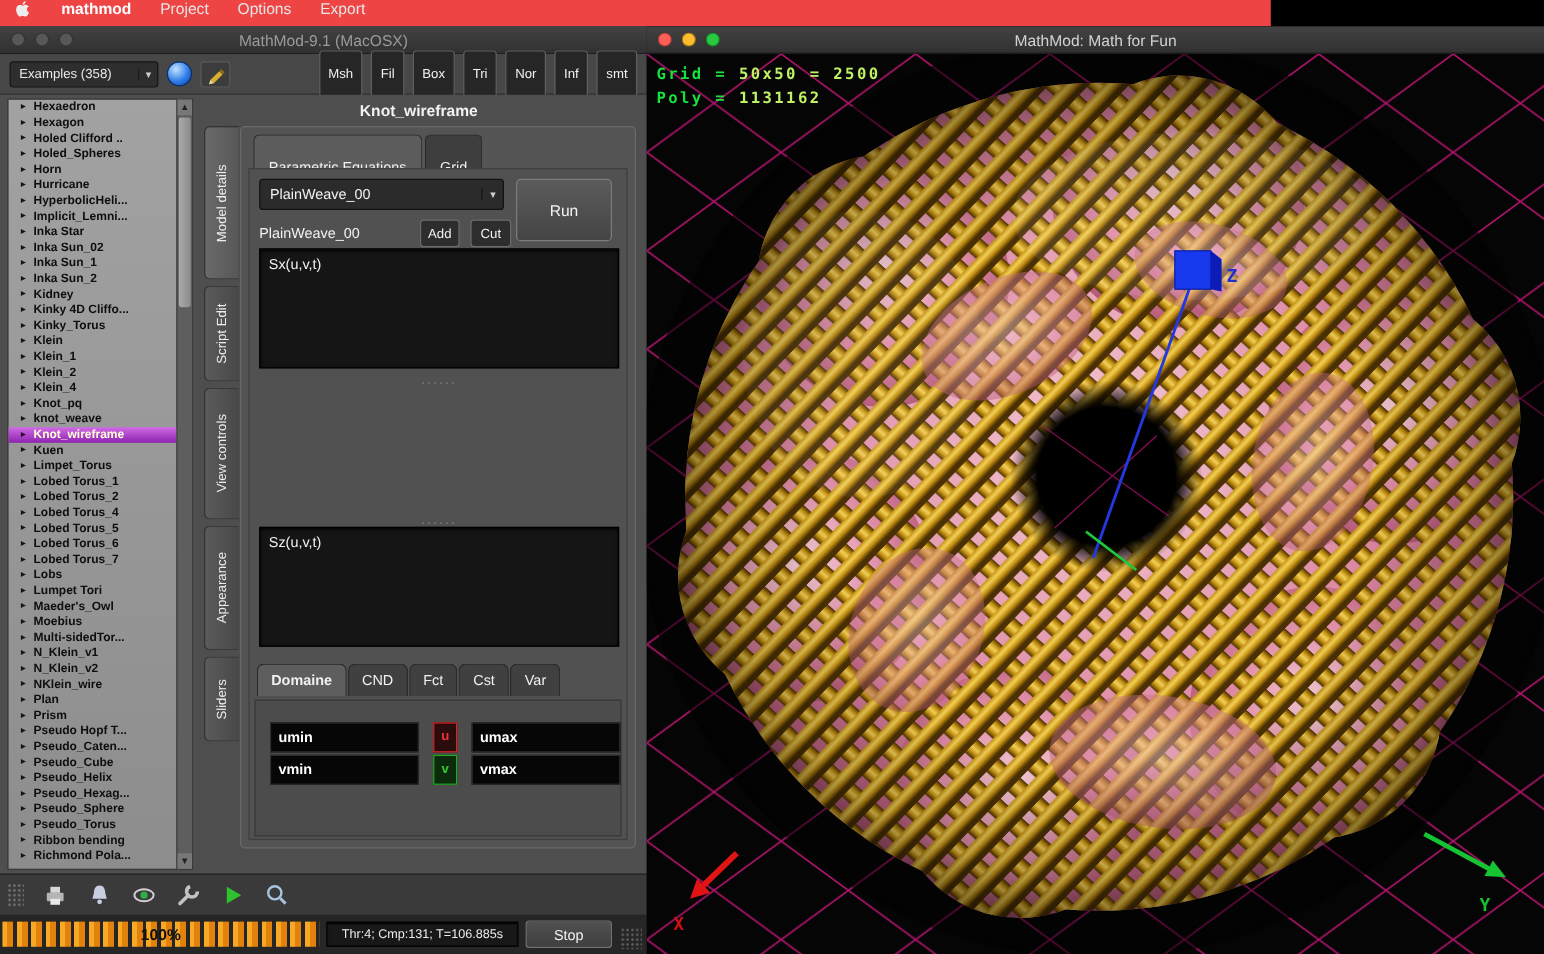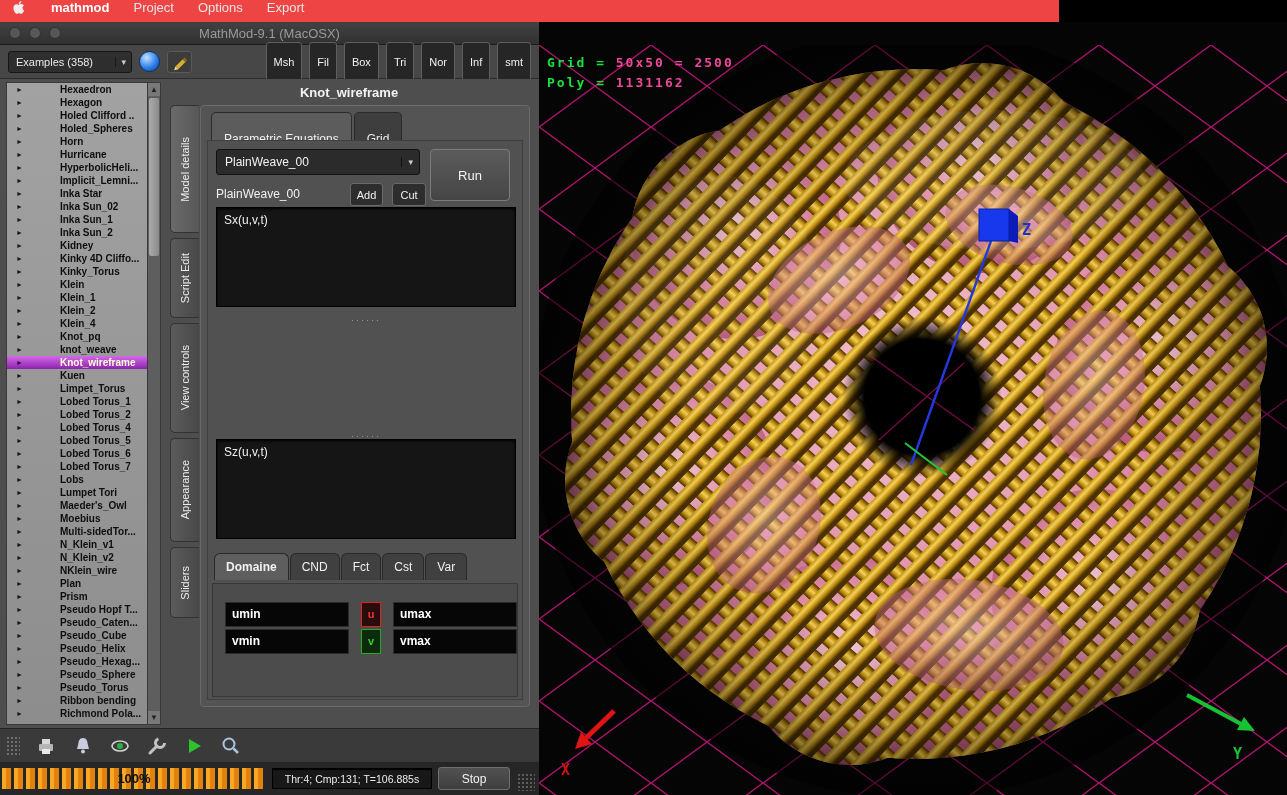--- a/index.html
+++ b/index.html
@@ -40,21 +40,21 @@
   .mbtn { padding:13px 7px; background:#262626; border:1px solid #5f5f5f; border-radius:3px;
           color:#f0f0f0; font-size:11px; line-height:12px; }
 
   #lwin .content { position:absolute; top:57px; left:0; right:0; bottom:67px; background:#4e4e4e; }
 
   
   .elist-wrap { position:absolute; left:6px; top:3px; width:155px; height:643px; display:flex; }
   .elist { width:142px; height:100%; background:linear-gradient(#a2a2a2,#8d8d8d);
            border:1px solid #3a3a3a; overflow:hidden; }
   .lrow { display:flex; align-items:center; height:13px; padding-left:9px; color:#0e0e0e;
-          font-size:10px; font-weight:bold; white-space:nowrap;gap:32px; }
+          font-size:10px; font-weight:bold; white-space:nowrap; }
   .lrow .arr { font-size:7px; margin-right:5px; color:#161616; }
   .lrow.sel { background:linear-gradient(#d06ae6,#8e22ae); color:#ffffd9; }
   .lrow.sel .arr { color:#2a0a2a; }
   .vsb { width:13px; height:100%; background:#5e5e5e; border:1px solid #3a3a3a; border-left:none;
          display:flex; flex-direction:column; }
   .vsb .sbtn { height:13px; background:#787878; color:#222; font-size:8px; text-align:center; line-height:13px; }
   .vsb .sbtn.bot { margin-top:auto; }
   .vsb .thumb { margin:2px 1px; height:158px; background:linear-gradient(90deg,#ababab,#8a8a8a); border-radius:2px; }
 
   .model-title { position:absolute; left:168px; top:6px; width:362px; text-align:center;
@@ -132,21 +132,21 @@
              background:linear-gradient(#515151,#3e3e3e); border:1px solid #707070; border-radius:3px;
              color:#f2f2f2; font-size:12px; }
   .grip2 { position:absolute; right:4px; bottom:4px; width:18px; height:18px;
            background-image:radial-gradient(#5c5c5c 1px, transparent 1.2px); background-size:4px 4px; }
 
   
   #rwin { position:absolute; top:22px; left:539px; width:748px; height:773px; background:#050505; }
   .viewport { position:absolute; top:23px; left:0; right:0; bottom:0; background:#050505; }
   .hud { position:absolute; top:8px; left:8px; font-family:"DejaVu Sans Mono", monospace;
          font-weight:bold; font-size:13px; letter-spacing:2px; line-height:20px; }
-  .hud .g { color:#17e23c; } .hud .r { color:#ec4899; }
+  .hud .g { color:#17e23c; } .hud .r { color:#bef264; }
 </style>
 </head>
 <body>
 
 <div id="stage">
 
   <div id="menubar">
     <span class="apple">
       <svg width="13" height="15" viewBox="0 0 14 16">
           <path d="M11.3,8.5c0-1.8,1.5-2.7,1.6-2.7c-0.9-1.3-2.2-1.4-2.7-1.5C9.1,4.2,8,5,7.4,5C6.8,5,5.9,4.3,5,4.4C3.8,4.4,2.7,5,2.1,6.1c-1.2,2.1-0.3,5.3,0.9,7c0.6,0.8,1.3,1.8,2.2,1.7c0.9,0,1.2-0.6,2.3-0.6c1.1,0,1.4,0.6,2.4,0.6c1,0,1.6-0.9,2.2-1.7c0.7-1,1-1.9,1-2C13.1,11.1,11.3,10.4,11.3,8.5z M9.4,3.1c0.5-0.6,0.8-1.4,0.7-2.2C9.4,1,8.6,1.4,8.1,2C7.6,2.5,7.2,3.4,7.3,4.2C8.1,4.2,8.9,3.7,9.4,3.1z" fill="#ededed"></path>
@@ -500,20 +500,28 @@
       <div class="progress">
         <span class="pct">100%</span>
       </div>
       <div class="statusbox">Thr:4; Cmp:131; T=106.885s</div>
       <button class="stopbtn">Stop</button>
       <div class="grip2"></div>
     </div>
   </div>
 
   <div id="rwin">
+    <div class="titlebar active">
+      <span class="lights">
+        <span class="light red"></span>
+        <span class="light yellow"></span>
+        <span class="light green"></span>
+      </span>
+      <span class="title">MathMod: Math for Fun</span>
+    </div>
 
     <div class="viewport">
       <svg width="748" height="750" viewBox="0 0 748 750">
         <defs>
           <pattern id="mgrid" width="112" height="82" patternUnits="userSpaceOnUse">
             <path d="M0,0 L112,82 M0,82 L112,0" stroke="#d01580" stroke-width="1.4" opacity="0.85" fill="none"></path>
           </pattern>
           <radialGradient id="pinkG" cx="50%" cy="45%" r="60%">
             <stop offset="0%" stop-color="#f6cdd6"></stop>
               <stop offset="55%" stop-color="#dd8aa4"></stop>

